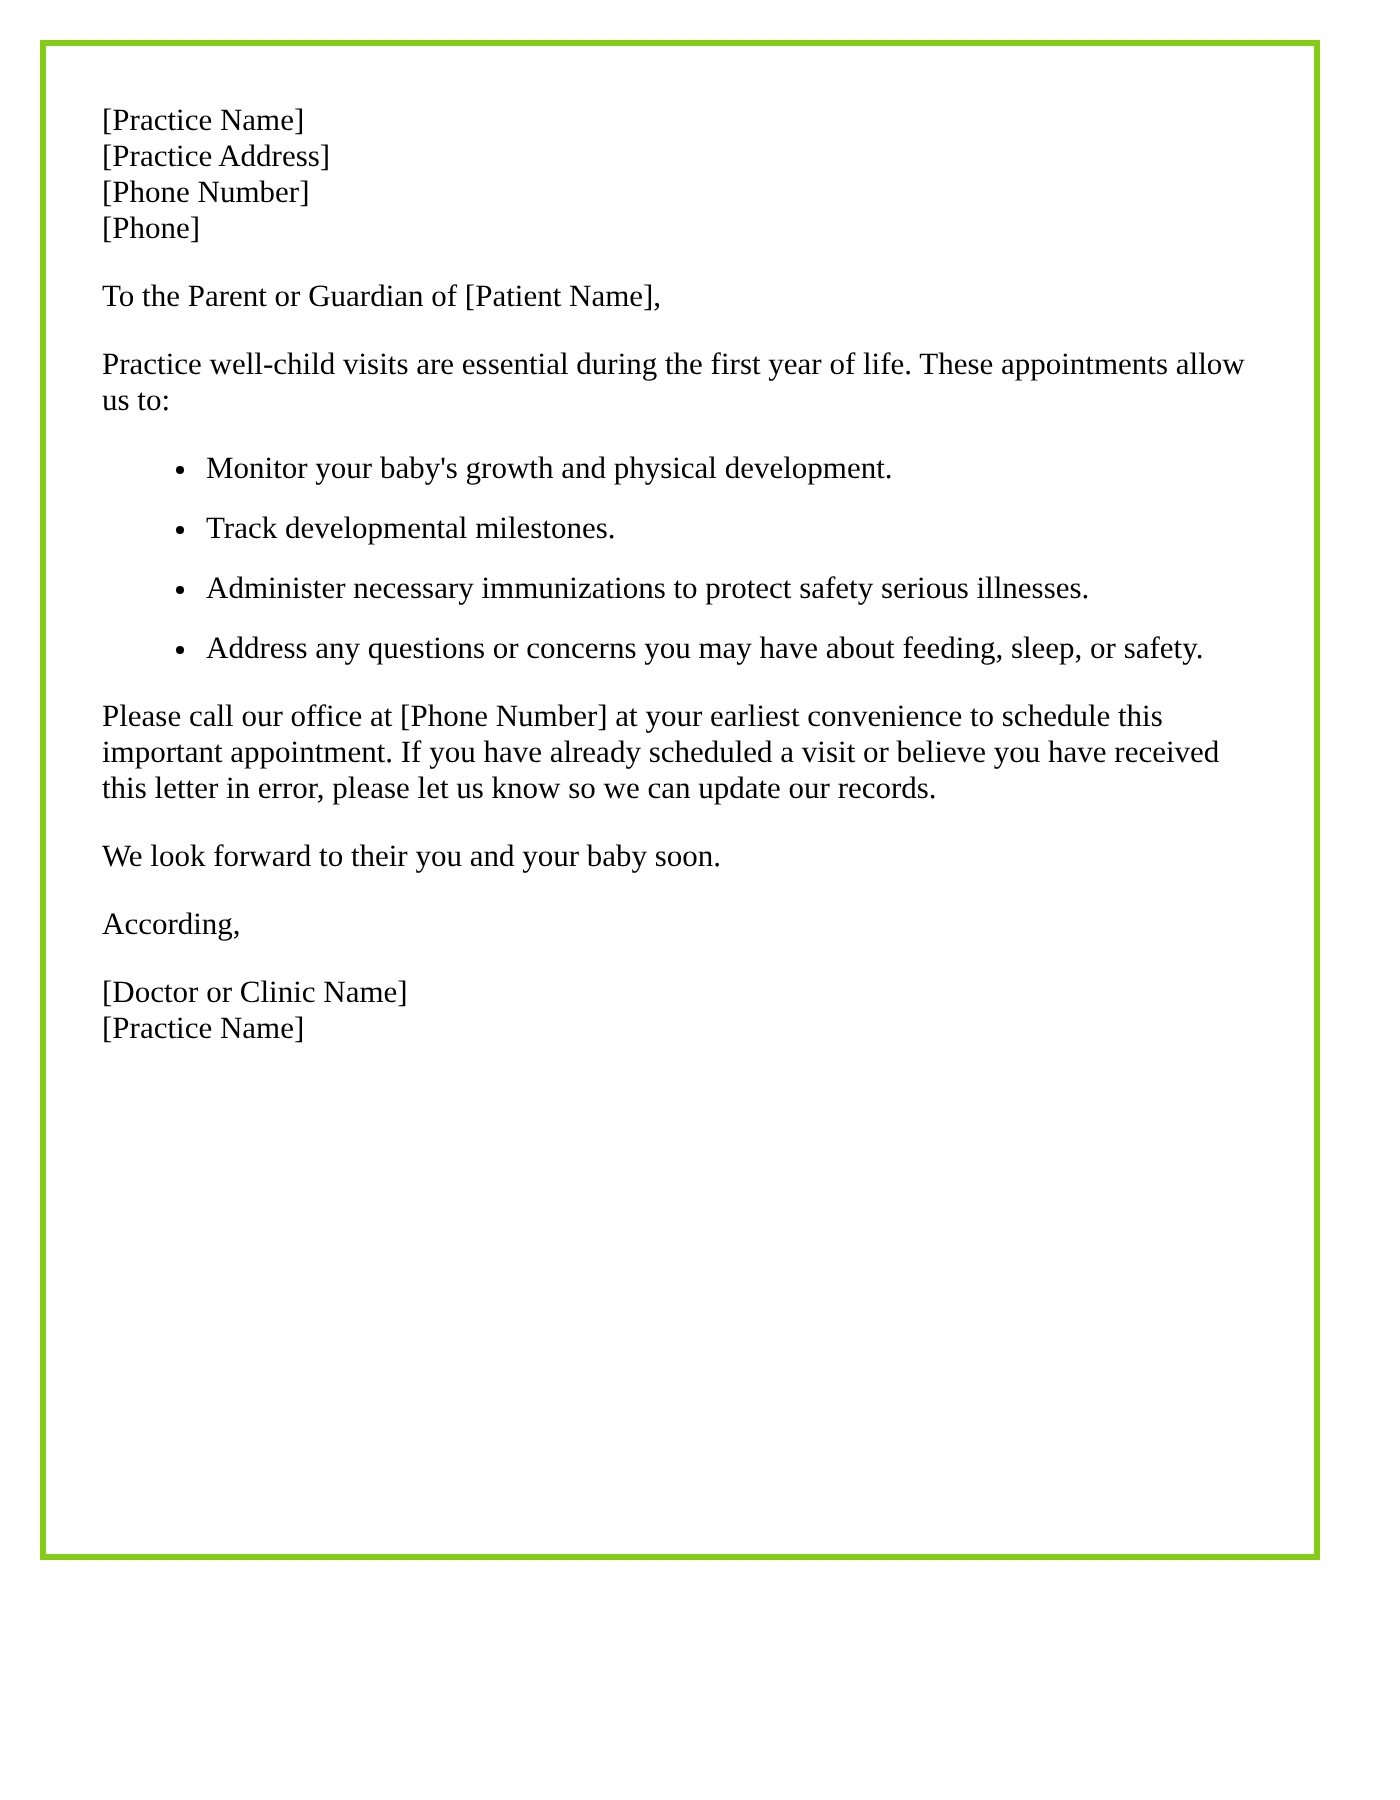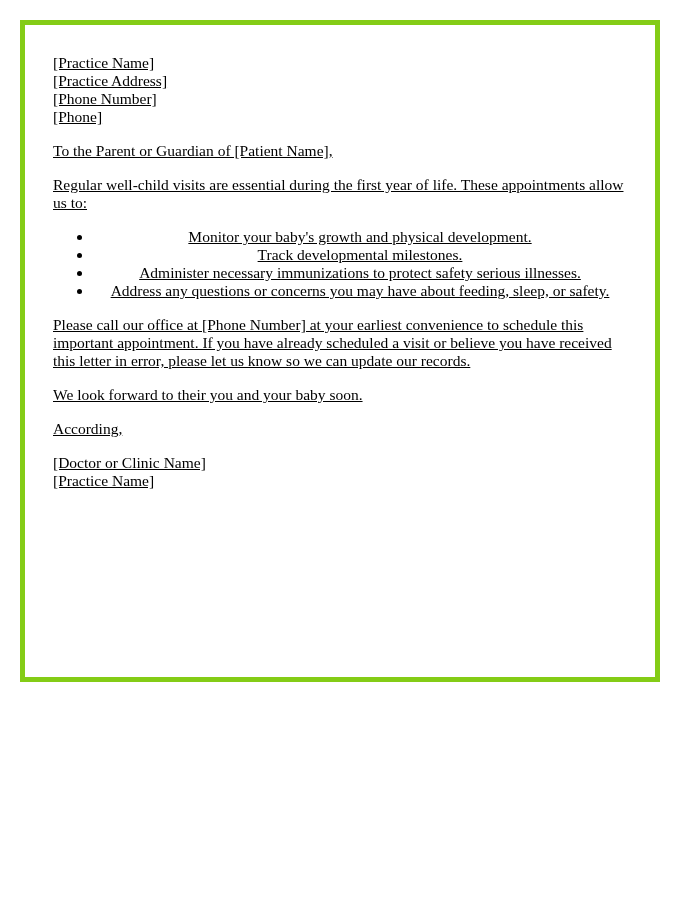--- a/index.html
+++ b/index.html
@@ -14,50 +14,49 @@
       font-family: "Liberation Serif", "DejaVu Serif", serif;
       font-size: 15.5px;
       line-height: 18px;
       color: #000000;
     }
     .letter {
       position: absolute;
       left: 20px;
       top: 20px;
       width: 640px;
-      height: 662px;
-      border: 5px solid #84cc16;
+      height: 760px;
+      border: 3px solid #84cc16;
       box-sizing: border-box;
       padding: 29px 28px 0 28px;
-      text-decoration: underline;
     }
     .block { margin: 0 0 16px 0; }
     .line { display: block; }
     p { margin: 0 0 16px 0; }
     ul {
       margin: 0 0 16px 0;
       padding-left: 40px;
       list-style: disc;
     }
-    li { margin: 0; text-align: center; }
+    li { margin: 12px; }
   </style>
 </head>
 <body>
 
 <div class="letter">
   <div class="block">
     <span class="line">[Practice Name]</span>
     <span class="line">[Practice Address]</span>
     <span class="line">[Phone Number]</span>
     <span class="line">[Phone]</span>
   </div>
 
   <p>To the Parent or Guardian of [Patient Name],</p>
 
-  <p>Regular well-child visits are essential during the first year of life. These appointments allow us to:</p>
+  <p>Practice well-child visits are essential during the first year of life. These appointments allow us to:</p>
 
   <ul>
     <li>Monitor your baby's growth and physical development.</li>
     <li>Track developmental milestones.</li>
     <li>Administer necessary immunizations to protect safety serious illnesses.</li>
     <li>Address any questions or concerns you may have about feeding, sleep, or safety.</li>
   </ul>
 
   <p>Please call our office at [Phone Number] at your earliest convenience to schedule this important appointment. If you have already scheduled a visit or believe you have received this letter in error, please let us know so we can update our records.</p>
   <p>We look forward to their you and your baby soon.</p>

